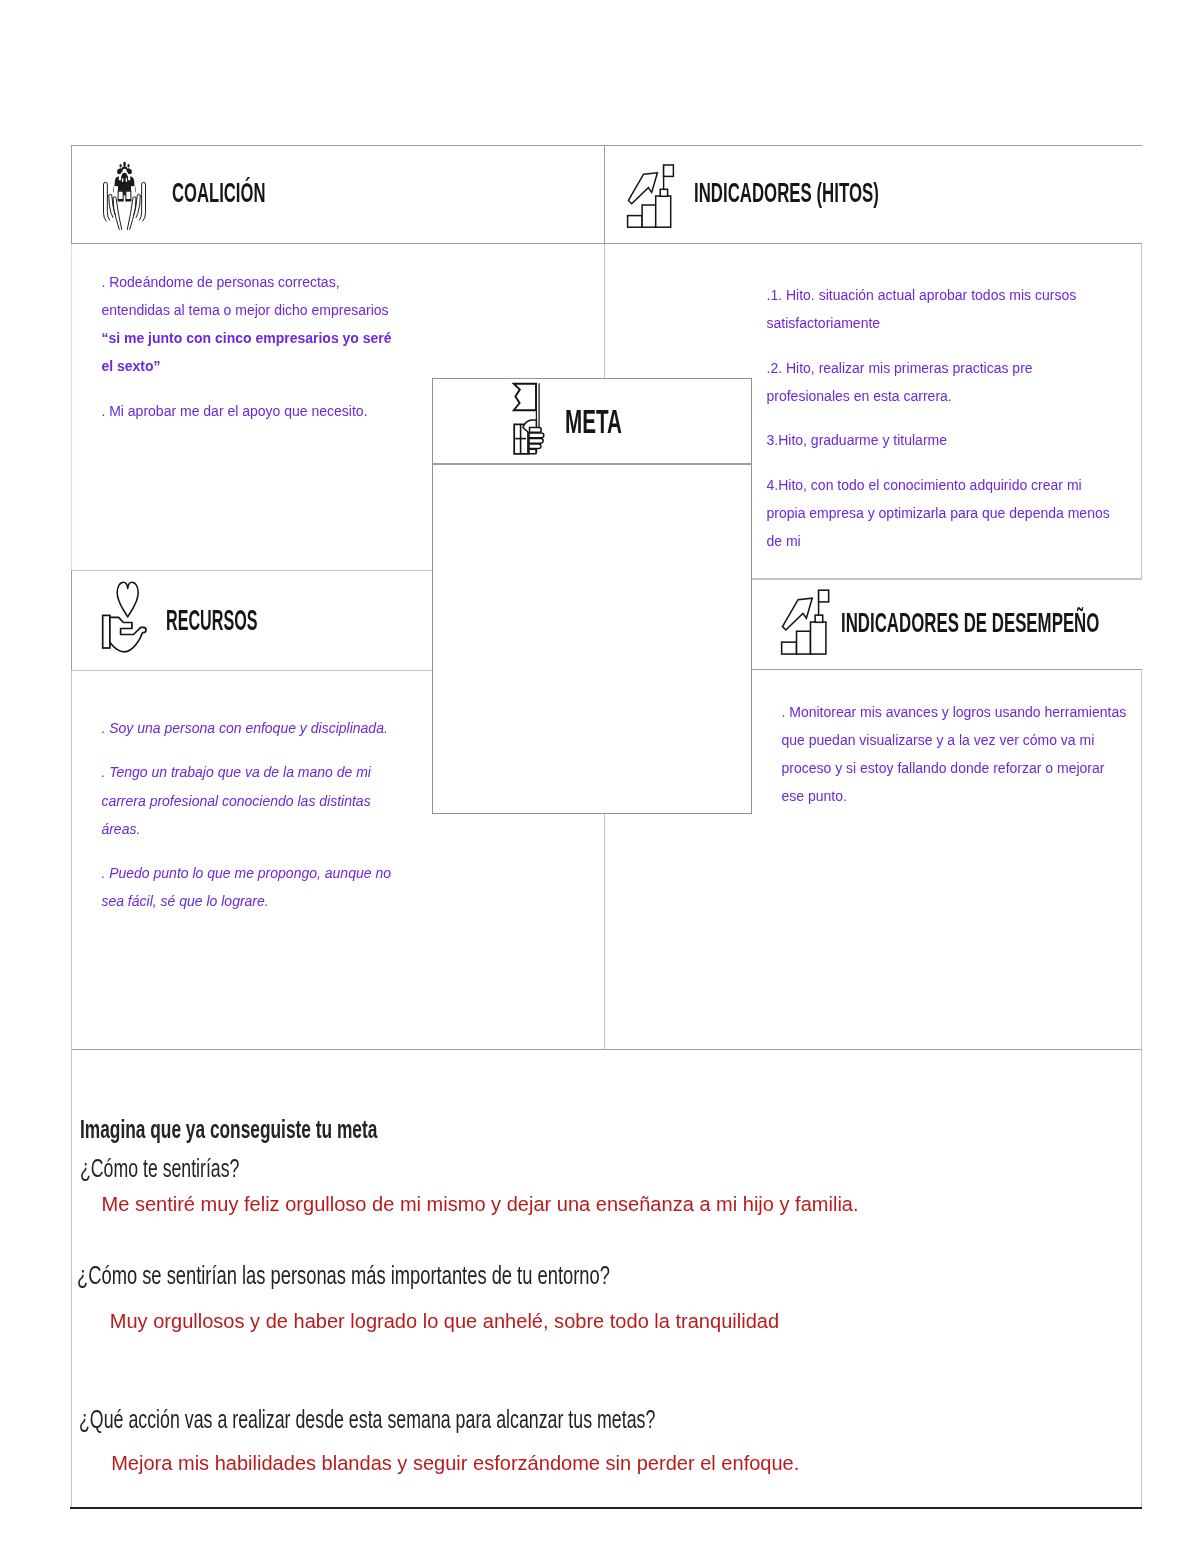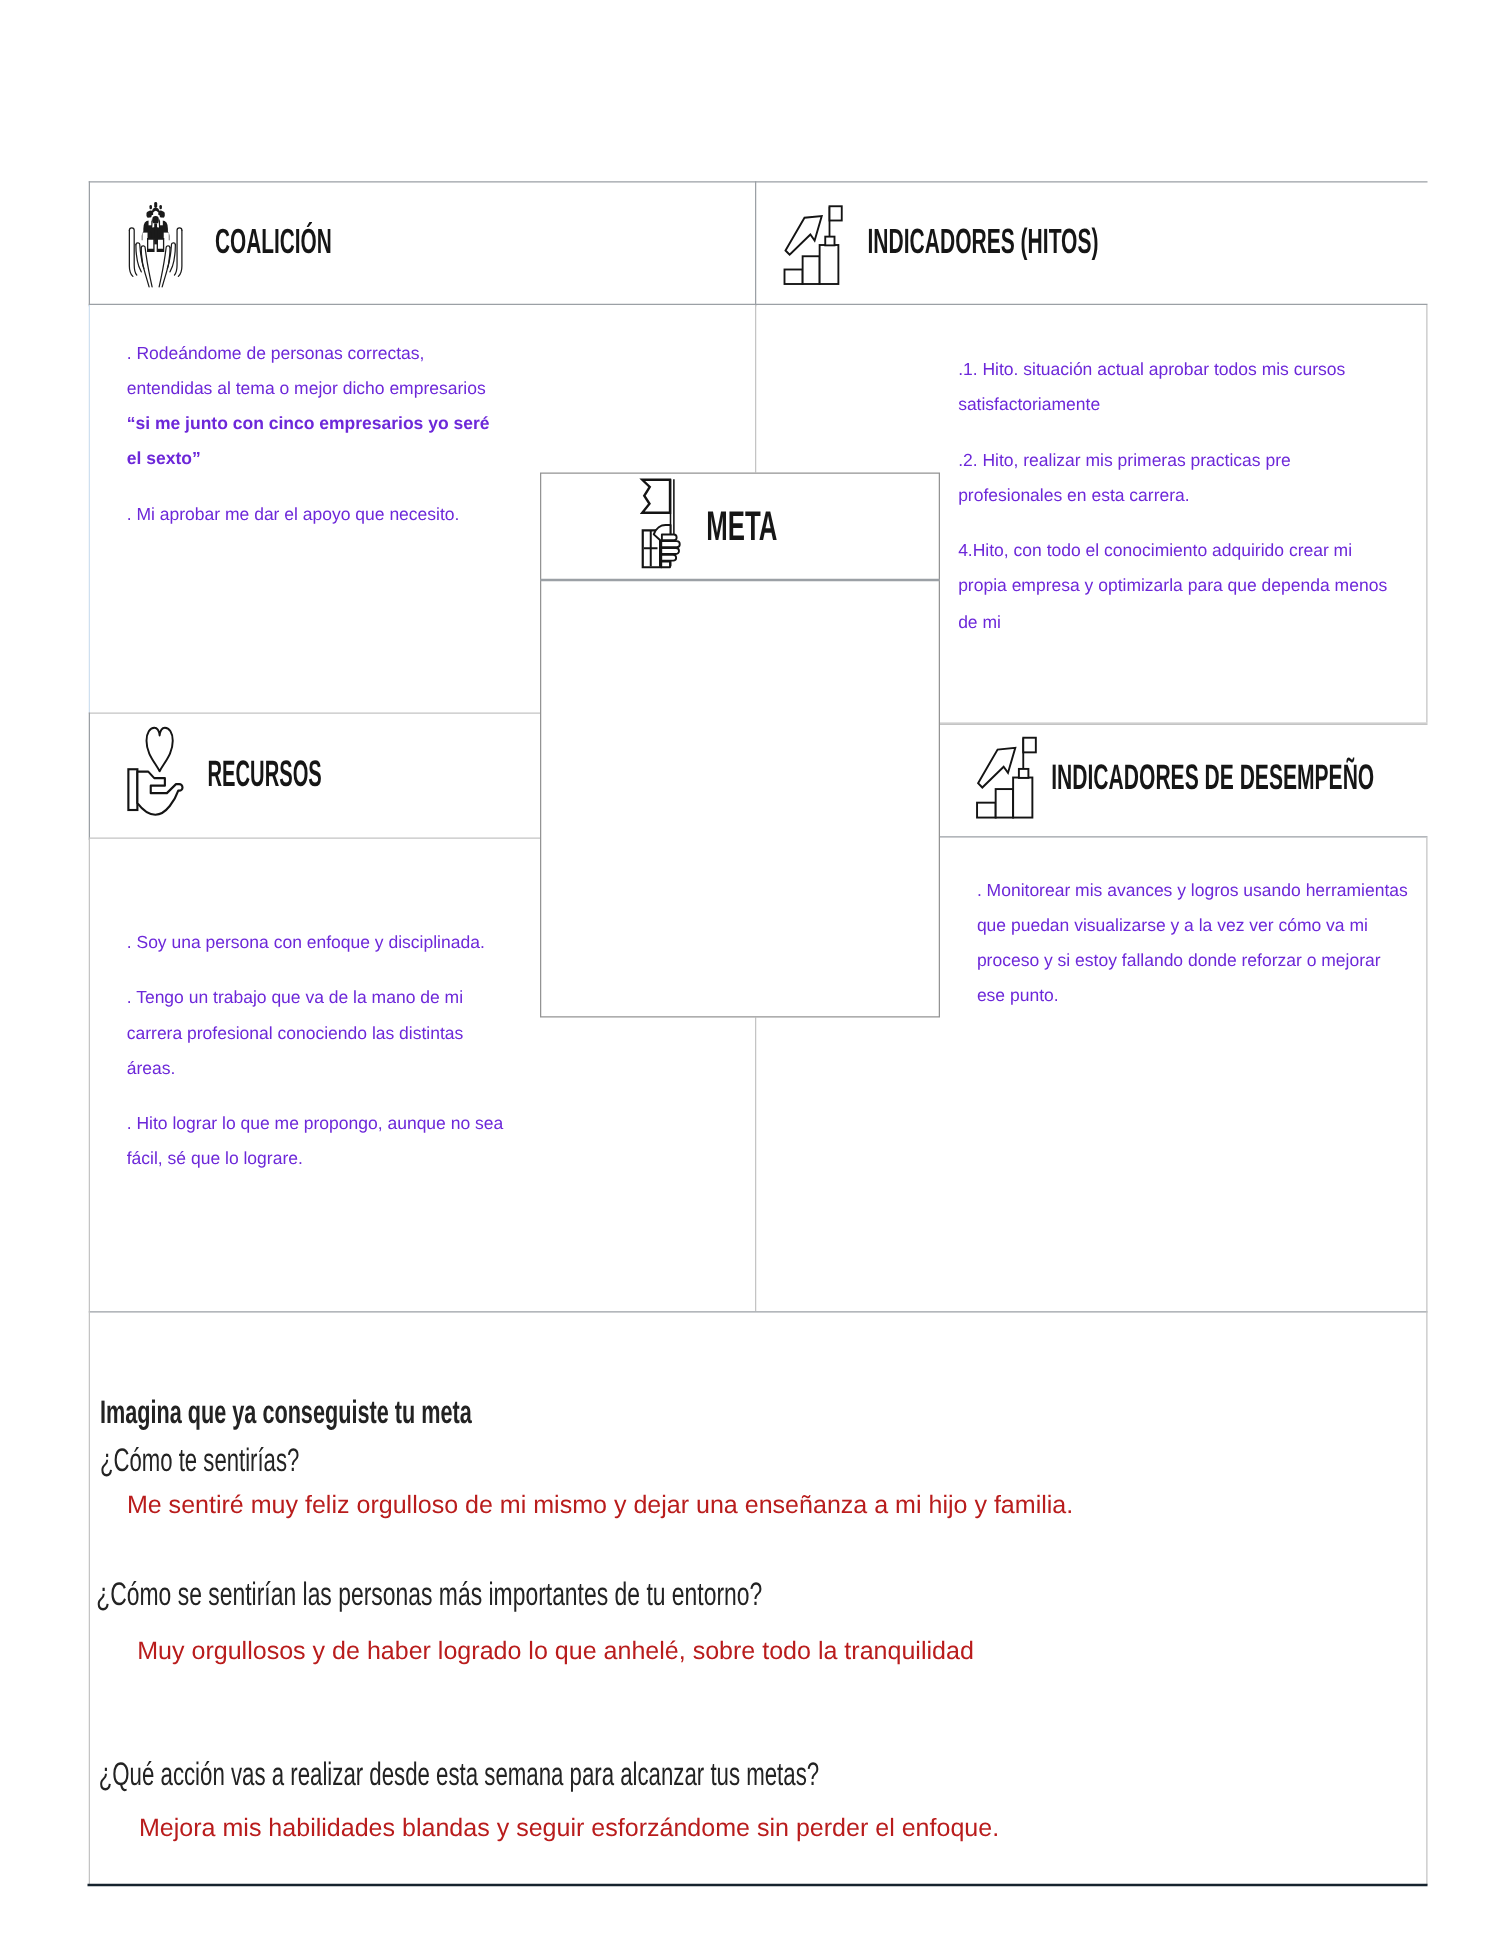--- a/index.html
+++ b/index.html
@@ -265,26 +265,27 @@
   <div class="hdr-label" style="left:840.9px;top:607.8px;font-size:28.34px;transform:scaleX(0.5948);">INDICADORES DE DESEMPEÑO</div>
   <div class="hdr-label" style="left:565.1px;top:405px;font-size:33.14px;transform:scaleX(0.623);">META</div>
 
   <div class="body-text" style="left:101.4px;top:267.5px;width:305px;">
       <p>. Rodeándome de personas correctas, entendidas al tema o mejor dicho empresarios <b>“si me junto con cinco empresarios yo seré el sexto”</b></p>
       <p>. Mi aprobar me dar el apoyo que necesito.</p>
     </div>
   <div class="body-text" style="left:766.5px;top:281px;width:348px;">
       <p>.1. Hito. situación actual aprobar todos mis cursos satisfactoriamente</p>
       <p>.2. Hito, realizar mis primeras practicas pre profesionales en esta carrera.</p>
+      <p>3.Hito, graduarme y titularme</p>
       <p>4.Hito, con todo el conocimiento adquirido crear mi propia empresa y optimizarla para que dependa menos de mi</p>
     </div>
-  <div class="body-text" style="left:101.4px;top:739px;width:305px;">
+  <div class="body-text" style="left:101.4px;top:714px;width:305px;font-style:italic;">
       <p>. Soy una persona con enfoque y disciplinada.</p>
       <p>. Tengo un trabajo que va de la mano de mi carrera profesional conociendo las distintas áreas.</p>
-      <p>. Hito lograr lo que me propongo, aunque no sea fácil, sé que lo lograre.</p>
+      <p>. Puedo punto lo que me propongo, aunque no sea fácil, sé que lo lograre.</p>
     </div>
   <div class="body-text" style="left:781.5px;top:697.5px;width:345px;">
       <p>. Monitorear mis avances y logros usando herramientas que puedan visualizarse y a la vez ver cómo va mi proceso y si estoy fallando donde reforzar o mejorar ese punto.</p>
     </div>
 
 
   <div class="q-head" style="left:79.9px;top:1115.5px;font-size:26px;font-weight:700;transform:scaleX(0.666);">Imagina que ya conseguiste tu meta</div>
   <div class="q-head" style="left:79.5px;top:1154.5px;font-size:26px;font-weight:400;transform:scaleX(0.681);">¿Cómo te sentirías?</div>
   <div class="ans" style="left:101.5px;top:1193.5px;">Me sentiré muy feliz orgulloso de mi mismo y dejar una enseñanza a mi hijo y familia.</div>
 

